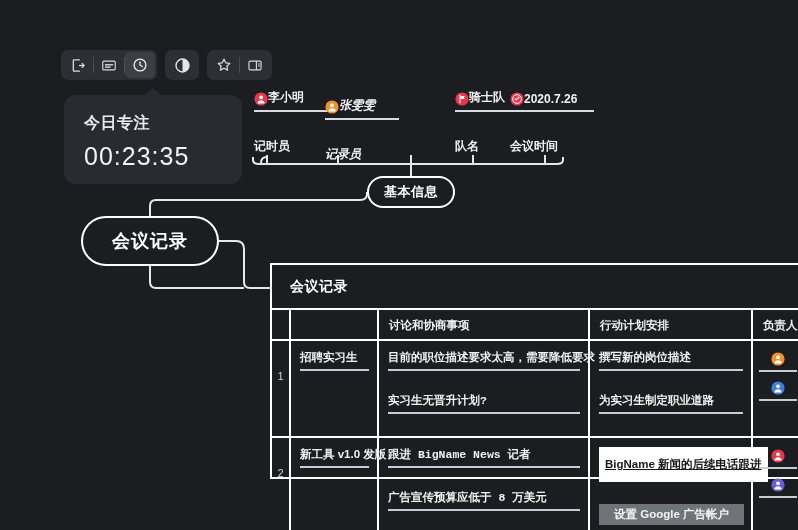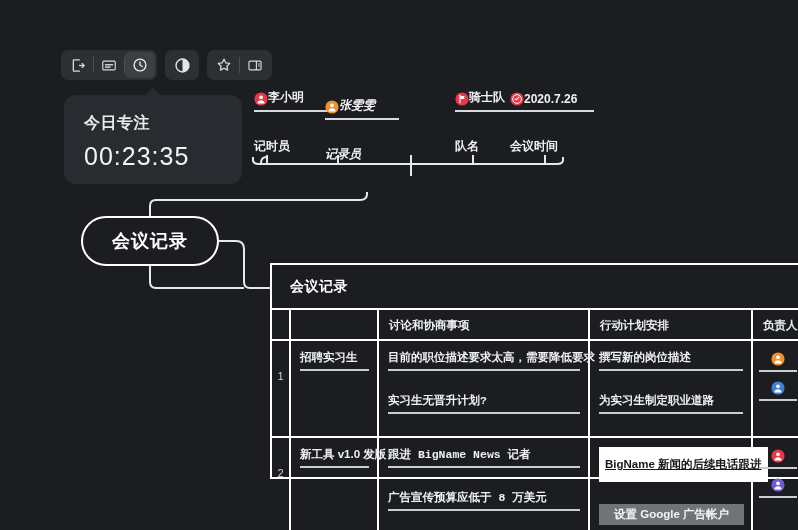--- a/index.html
+++ b/index.html
@@ -264,20 +264,23 @@
               <path d="M9 5L6.3 7.8 5 6.9" stroke="#fff" stroke-width="1.1" fill="none" stroke-linecap="round"></path>
             </svg>
           </span>
         <span class="leaf-name">2020.7.26</span>
         </div>
       <div class="leaf-line"></div>
       <div class="leaf-sub">会议时间</div>
     </div>
   </div>
 
+  <div class="node-sub">
+    <span>基本信息</span>
+  </div>
   <div class="node-main">
     <span>会议记录</span>
   </div>
 
   <div class="table-wrap">
     <div class="table-title">会议记录</div>
     <table class="grid">
       <tbody>
           <tr class="hdr">
         <td class="c-idx">

